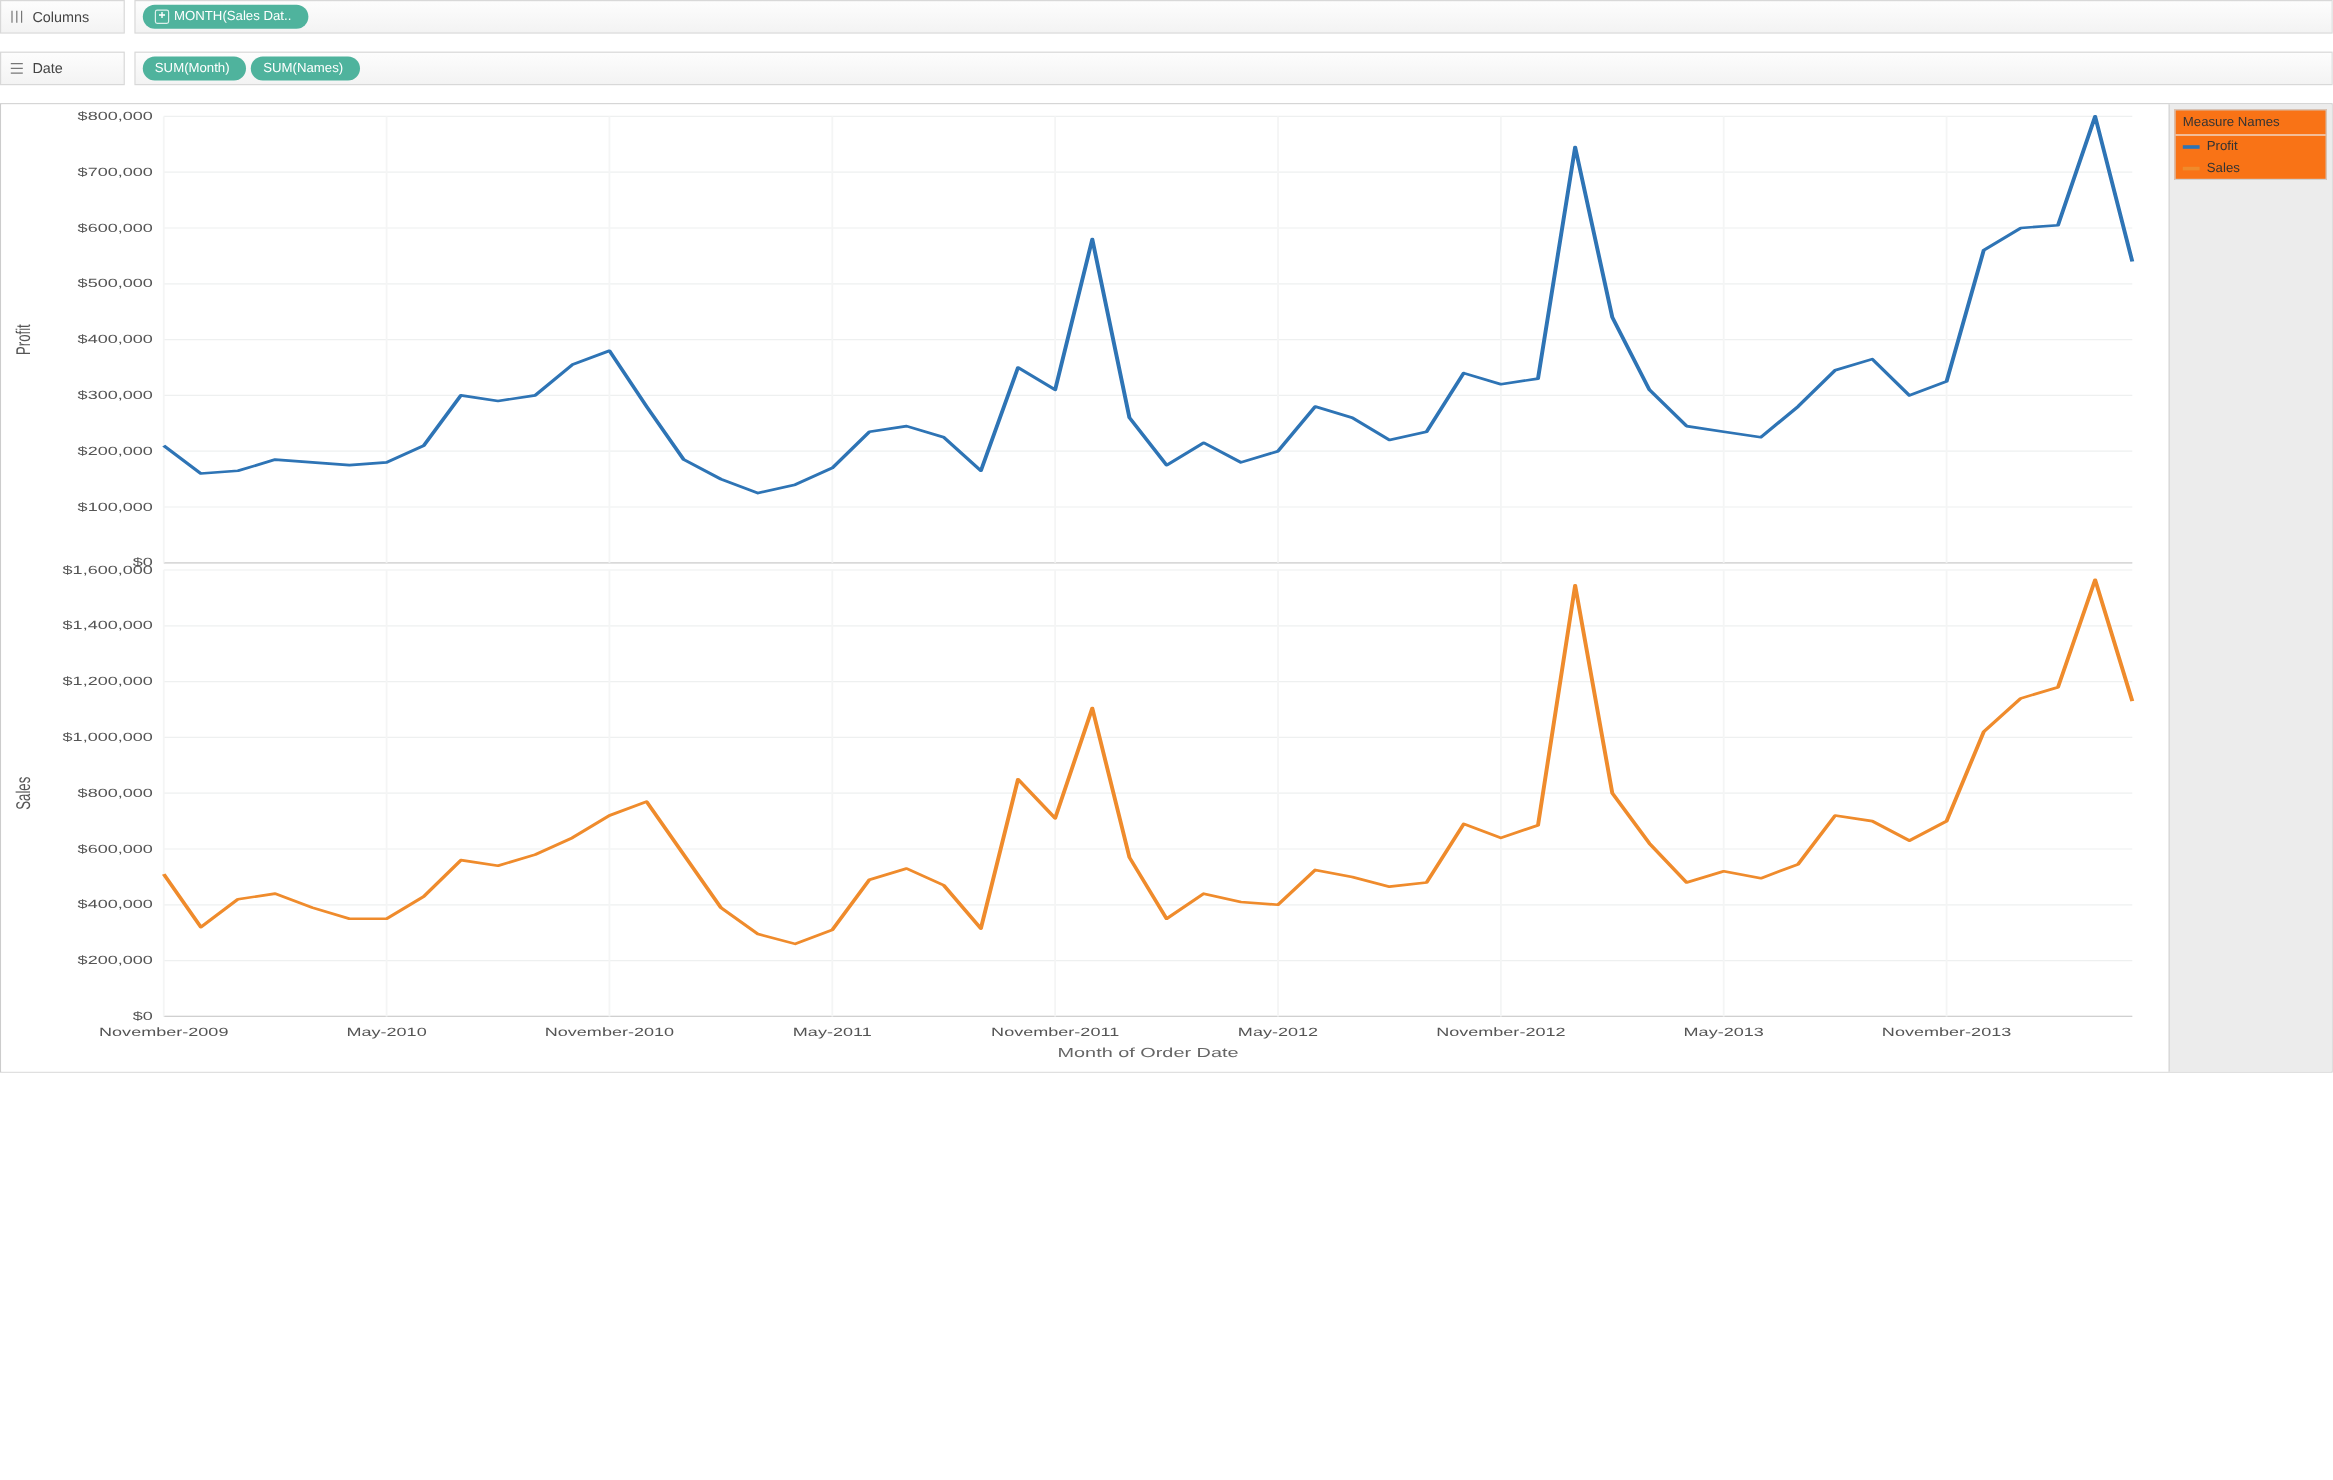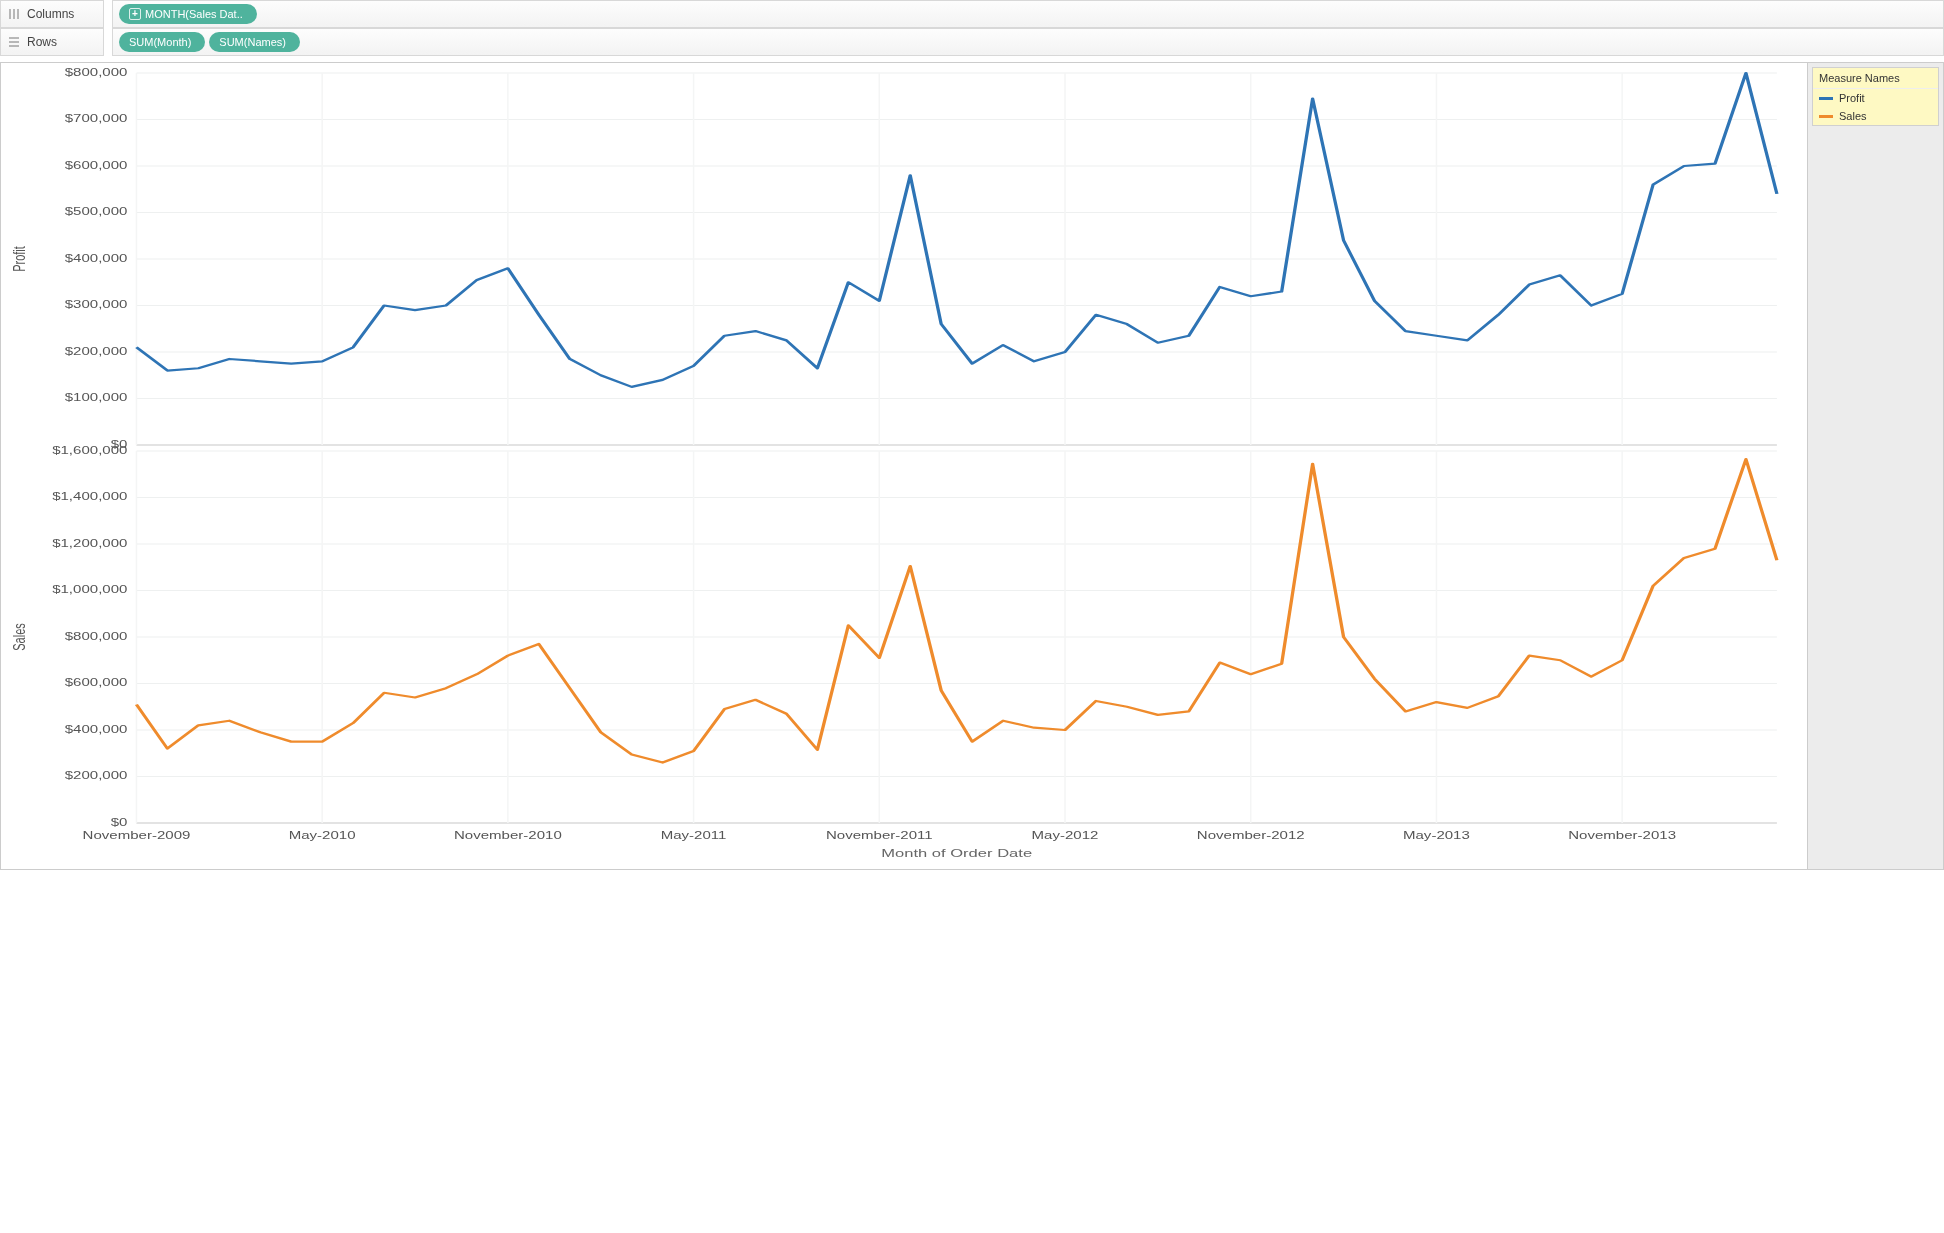--- a/index.html
+++ b/index.html
@@ -3,21 +3,21 @@
 <meta charset="utf-8">
 <style>
   * { box-sizing: border-box; }
   body {
     margin: 0;
     font-family: Arial, Helvetica, sans-serif;
     font-size: 12px;
     color: #333;
     background: #fff;
   }
-  .shelf-row { display:flex; align-items:center; gap:8px; margin-bottom:0;}
+  .shelf-row { display:flex; align-items:center; gap:8px; margin-bottom:15px;}
   .shelf-label-cell{
     width:104px;
     border:1px solid #d8d8d8;
     background:linear-gradient(#fdfdfd,#f3f3f3);
     height:28px;
     display:flex;
     align-items:center;
     gap:6px;
     padding:0 6px;
     font-size:12px;
@@ -67,21 +67,21 @@
     flex:1;
     background:#fff;
   }
   .legend-panel{
     width:136px;
     background:#ececec;
     border-left:1px solid #ccc;
     padding:4px;
   }
   .legend-card{
-    background:#fef9c3;
+    background:#f97316;
     border:1px solid #d0d0d0;
   }
   .legend-title{
     font-size:11px;
     padding:4px 6px;
     color:#333;
     border-bottom:1px solid #eee;
   }
   .legend-item{
     display:flex;align-items:center;gap:6px;
@@ -121,21 +121,21 @@
   <div class="shelf-label-cell">
     <span class="shelf-icon">
       <svg width="12" height="12" viewBox="0 0 12 12">
           <g stroke="#777" stroke-width="1">
             <line y1="2" x1="1" y2="2" x2="11"></line>
             <line y1="6" x1="1" y2="6" x2="11"></line>
             <line y1="10" x1="1" y2="10" x2="11"></line>
           </g>
         </svg>
     </span>
-    <span>Rows</span>
+    <span>Date</span>
   </div>
   <div class="shelf-body">
     <span class="pill">
       <span>SUM(Month)</span>
     </span>
     <span class="pill">
       <span>SUM(Names)</span>
     </span>
   </div>
 </div>

